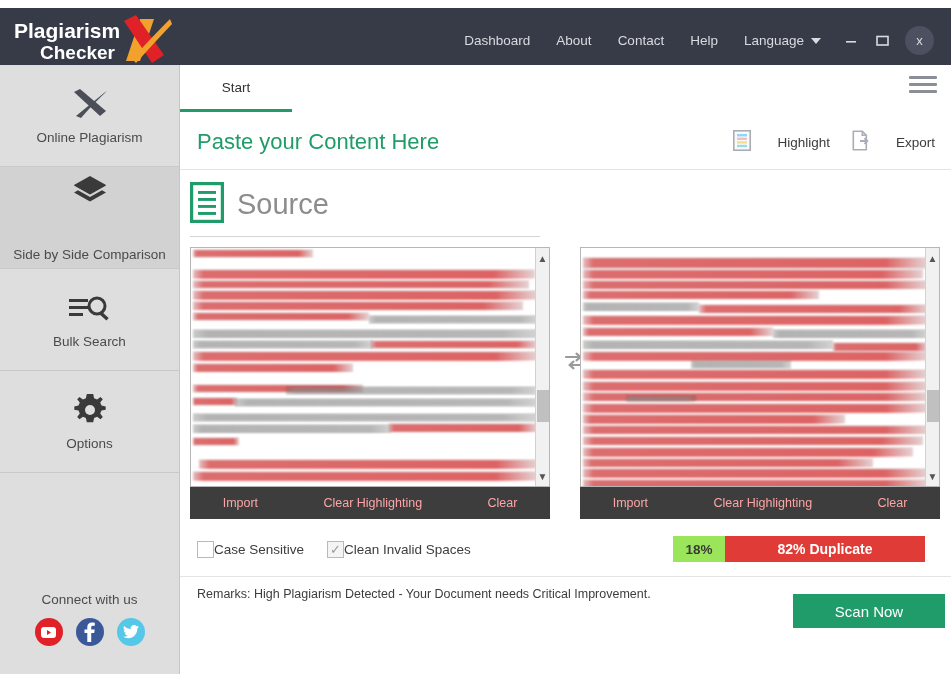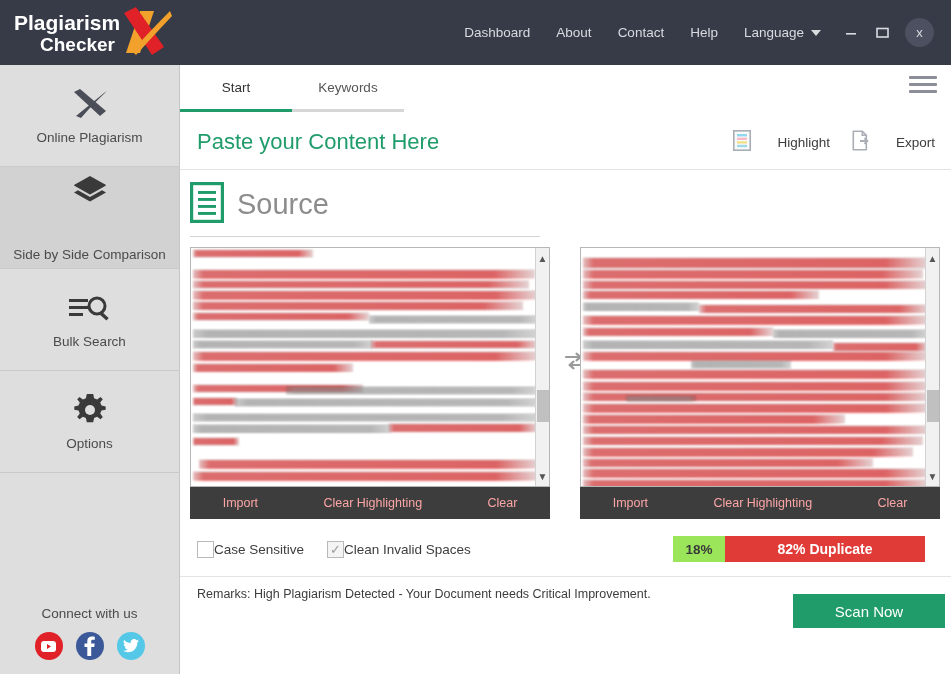--- a/index.html
+++ b/index.html
@@ -7,21 +7,21 @@
     width: 951px; height: 674px;
     font-family: "Liberation Sans", sans-serif;
     background: #ffffff;
     overflow: hidden;
   }
 
   .app { position: relative; width: 951px; height: 674px; background:#fff; }
 
   
   .topbar {
-    position: absolute; top:0; left:0; width:951px; height:65px;
+    position: absolute; top:8px; left:0; width:951px; height:65px;
     background:#373a47; display:flex; align-items:center;
   }
   .logo { display:flex; align-items:center; margin-left:14px; position:relative; height:58px; }
   .logo-text { display:flex; flex-direction:column; line-height:1.0; z-index:2; }
   .logo-l1 { color:#ffffff; font-size:21px; font-weight:bold; letter-spacing:0px; }
   .logo-l2 { color:#ffffff; font-size:19px; font-weight:bold; margin-left:26px; margin-top:2px; }
   .logo-x { position:absolute; left:96px; top:3px; width:64px; height:52px; }
 
   .topnav { margin-left:auto; display:flex; align-items:center; height:65px; padding-right:12px; }
   .navitem {
@@ -42,21 +42,21 @@
   .side-item {
     height:102px; border-bottom:1px solid #c9c9c9;
     display:flex; flex-direction:column; align-items:center; justify-content:center;
     cursor:pointer; gap:9px;
   }
   .side-item.active { background:#d2d2d2;gap:40px; }
   .side-label { font-size:13.5px; color:#4b4b4b; text-align:center; }
   .side-ico { height:34px; display:flex; align-items:center; justify-content:center; }
 
   .connect {
-    position:absolute; bottom:14px; left:0; width:179px;
+    position:absolute; bottom:28px; left:0; width:179px;
     display:flex; flex-direction:column; align-items:center; gap:11px;
   }
   .connect-label { font-size:13.5px; color:#4b4b4b; }
   .socials { display:flex; gap:13px; }
   .soc { width:28px; height:28px; border-radius:50%; display:flex; align-items:center; justify-content:center; cursor:pointer; }
   .soc.yt { background:#e02128; }
   .soc.fb { background:#3b5998; }
   .soc.tw { background:#55c8e8; }
 
   
@@ -250,23 +250,20 @@
         </span>
       </div>
     </div>
   </div>
 
   <div class="main">
 
     <div class="tabs">
       <div class="tab active">
         <span>Start</span>
-      </div>
-      <div class="tab">
-        <span>Keywords</span>
       </div>
       <div class="tabs-rest"></div>
       <div class="hamburger">
         <span></span>
         <span></span>
         <span></span>
       </div>
     </div>
 
     <div class="headline-row">

